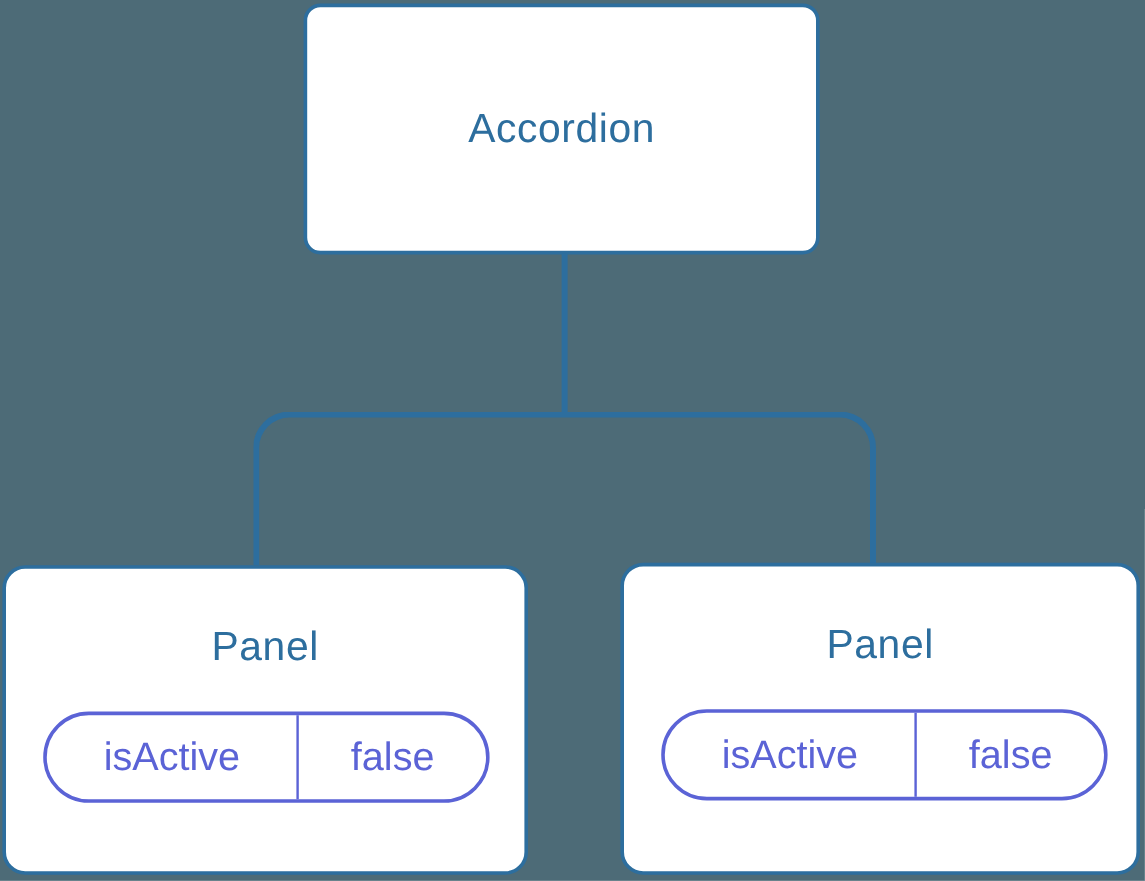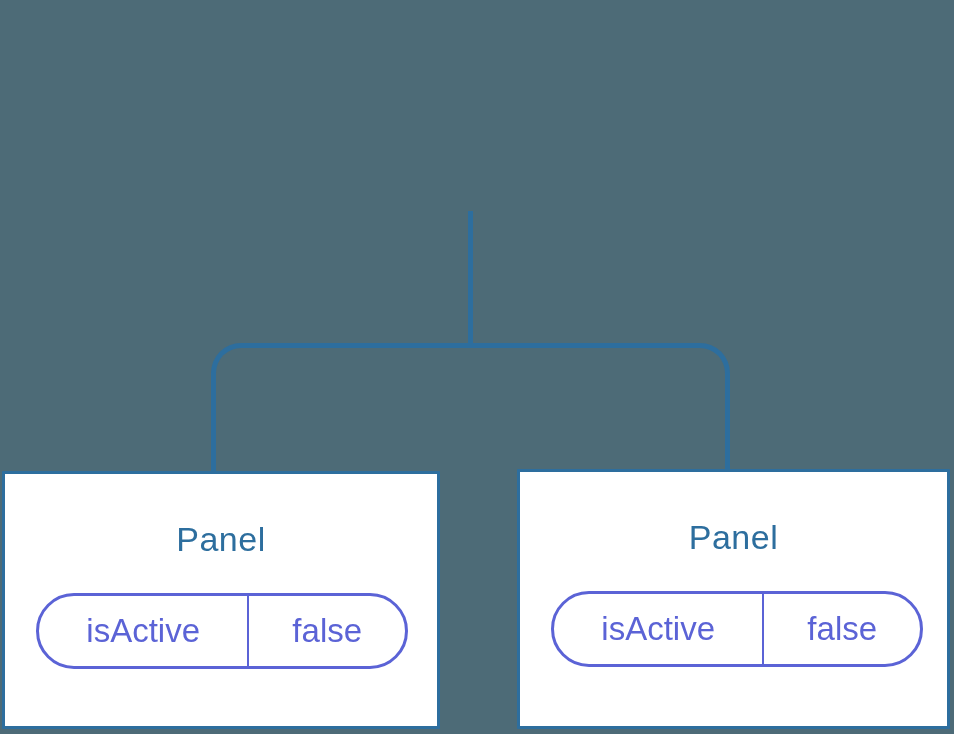--- a/index.html
+++ b/index.html
@@ -56,21 +56,21 @@
     top: 343px;
     width: 519px;
     height: 128px;
     border-top: 5px solid var(--line);
     border-left: 5px solid var(--line);
     border-right: 5px solid var(--line);
     border-bottom: none;
     border-radius: 30px 30px 0 0;
   }
   .panel-node {
-    border-radius: 1px;
+    border-radius: 19px;
   }
   .panel-left {
     left: 2px;
     top: 471px;
     width: 438px;
     height: 258px;
   }
   .panel-right {
     left: 517px;
     top: 469px;
@@ -114,20 +114,23 @@
     display: flex;
     align-items: center;
     justify-content: center;
   }
 </style>
 </head>
 <body>
 
 <div class="stage">
 
+  <div class="node root-node">
+    <span class="node-label">Accordion</span>
+  </div>
 
   <div class="stem"></div>
   <div class="bracket"></div>
 
   <div class="node panel-node panel-left">
     <div class="panel-title">Panel</div>
     <div class="pill">
       <span class="pill-key">isActive</span>
       <span class="pill-value">false</span>
     </div>

